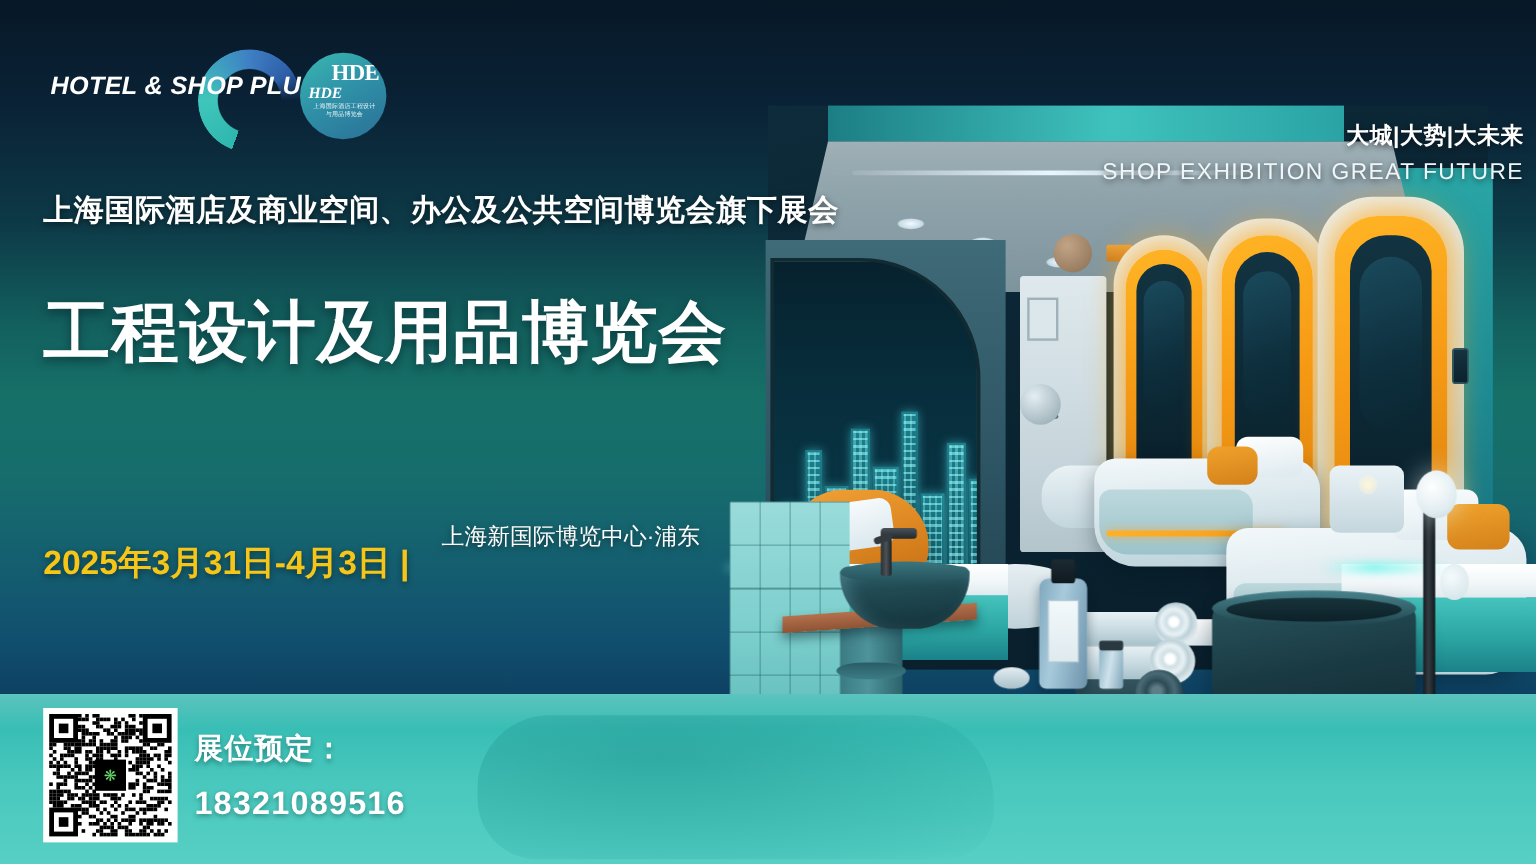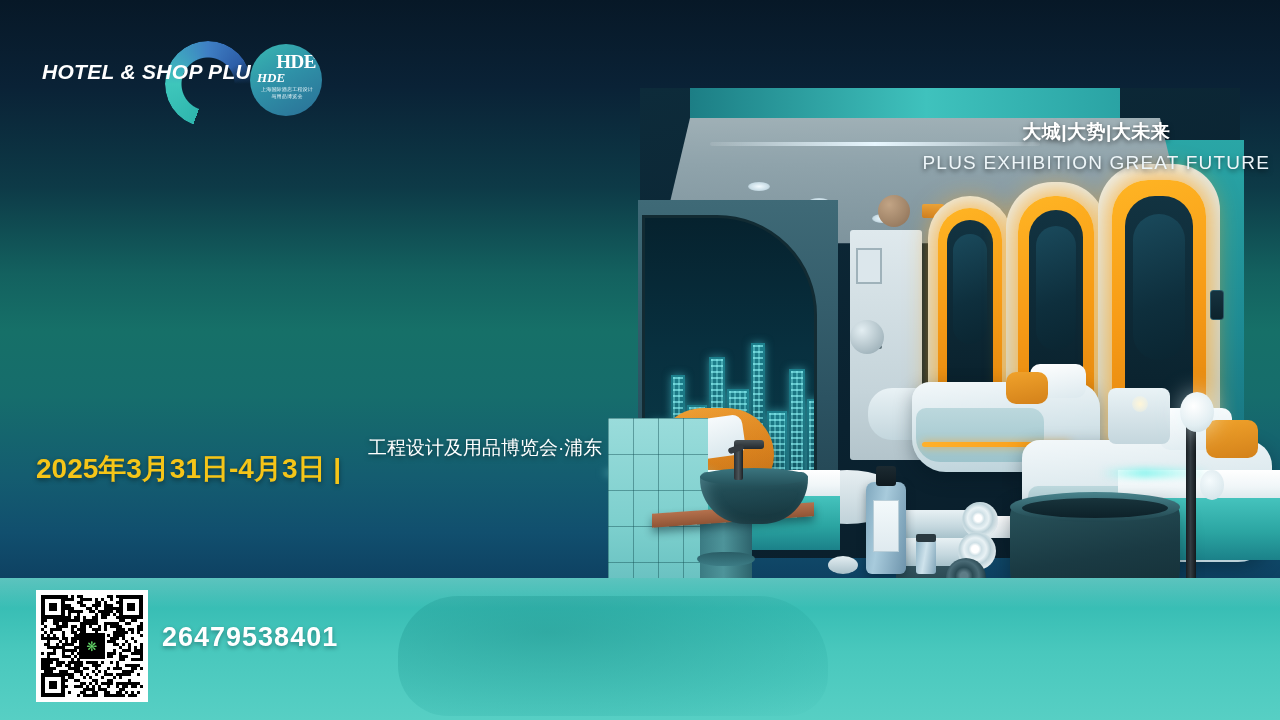--- a/index.html
+++ b/index.html
@@ -337,21 +337,21 @@
     font-size:28px; font-weight:bold; color:#f5c518;
     text-shadow:0 2px 5px rgba(0,0,0,.45); white-space:nowrap;
   }
   .venue {
     position:absolute; left:368px; top:430px; width:300px;
     font-size:19px; line-height:36px; color:#ffffff;
     text-shadow:0 2px 5px rgba(0,0,0,.5); white-space:nowrap;
   }
 
   
-  .slogan { position:absolute; right:10px; top:119px; text-align:center; }
+  .slogan { position:absolute; right:10px; top:100px; text-align:right; }
   .slogan-cn {
     font-size:19px; font-weight:bold; color:#ffffff; letter-spacing:.5px;
     text-shadow:0 2px 5px rgba(0,0,0,.6);
   }
   .slogan-en {
     font-size:19px; color:#eef6f9; letter-spacing:1.2px; margin-top:7px;
     text-shadow:0 2px 5px rgba(0,0,0,.6); white-space:nowrap;
   }
 
   
@@ -519,33 +519,35 @@
 
   <div class="hde-badge">
     <div class="hde-big">HDE</div>
     <div class="hde-small">HDE</div>
     <div class="hde-cn">
       <div>上海国际酒店工程设计</div>
       <div>与用品博览会</div>
     </div>
   </div>
 
+  <div class="subtitle">上海国际酒店及商业空间、办公及公共空间博览会旗下展会</div>
 
   <div class="title">
+    <span class="title-l2">工程设计及用品博览会</span>
   </div>
 
   <div class="dateline">2025年3月31日-4月3日 |</div>
 
   <div class="venue">
-    <div>工程设计及用品博览会·浦东</div>
+    <div>上海新国际博览中心·浦东</div>
   </div>
 
   <div class="slogan">
     <div class="slogan-cn">大城|大势|大未来</div>
-    <div class="slogan-en">PLUS EXHIBITION GREAT FUTURE</div>
+    <div class="slogan-en">SHOP EXHIBITION GREAT FUTURE</div>
   </div>
 
   <div class="qr">
     <div class="qr-grid" id="qr-grid">
       <div class="qr-eye" style="left:0;top:0;"></div>
       <div class="qr-eye" style="right:0;top:0;"></div>
       <div class="qr-eye" style="left:0;bottom:0;"></div>
       <div class="qr-logo">
         <span>❋</span>
       </div>
@@ -997,16 +999,17 @@
         <div class="qr-cell" style="left: 75px; top: 99px; width: 3px; height: 3px;"></div>
         <div class="qr-cell" style="left: 78px; top: 99px; width: 3px; height: 3px;"></div>
         <div class="qr-cell" style="left: 81px; top: 99px; width: 3px; height: 3px;"></div>
         <div class="qr-cell" style="left: 87px; top: 99px; width: 3px; height: 3px;"></div>
         <div class="qr-cell" style="left: 90px; top: 99px; width: 3px; height: 3px;"></div>
         <div class="qr-cell" style="left: 93px; top: 99px; width: 3px; height: 3px;"></div>
       </div>
   </div>
 
   <div class="contact">
-    <div class="contact-phone">26479538401</div>
+    <div class="contact-label">展位预定：</div>
+    <div class="contact-phone">18321089516</div>
   </div>
 
 </div>
 
 </body></html>

